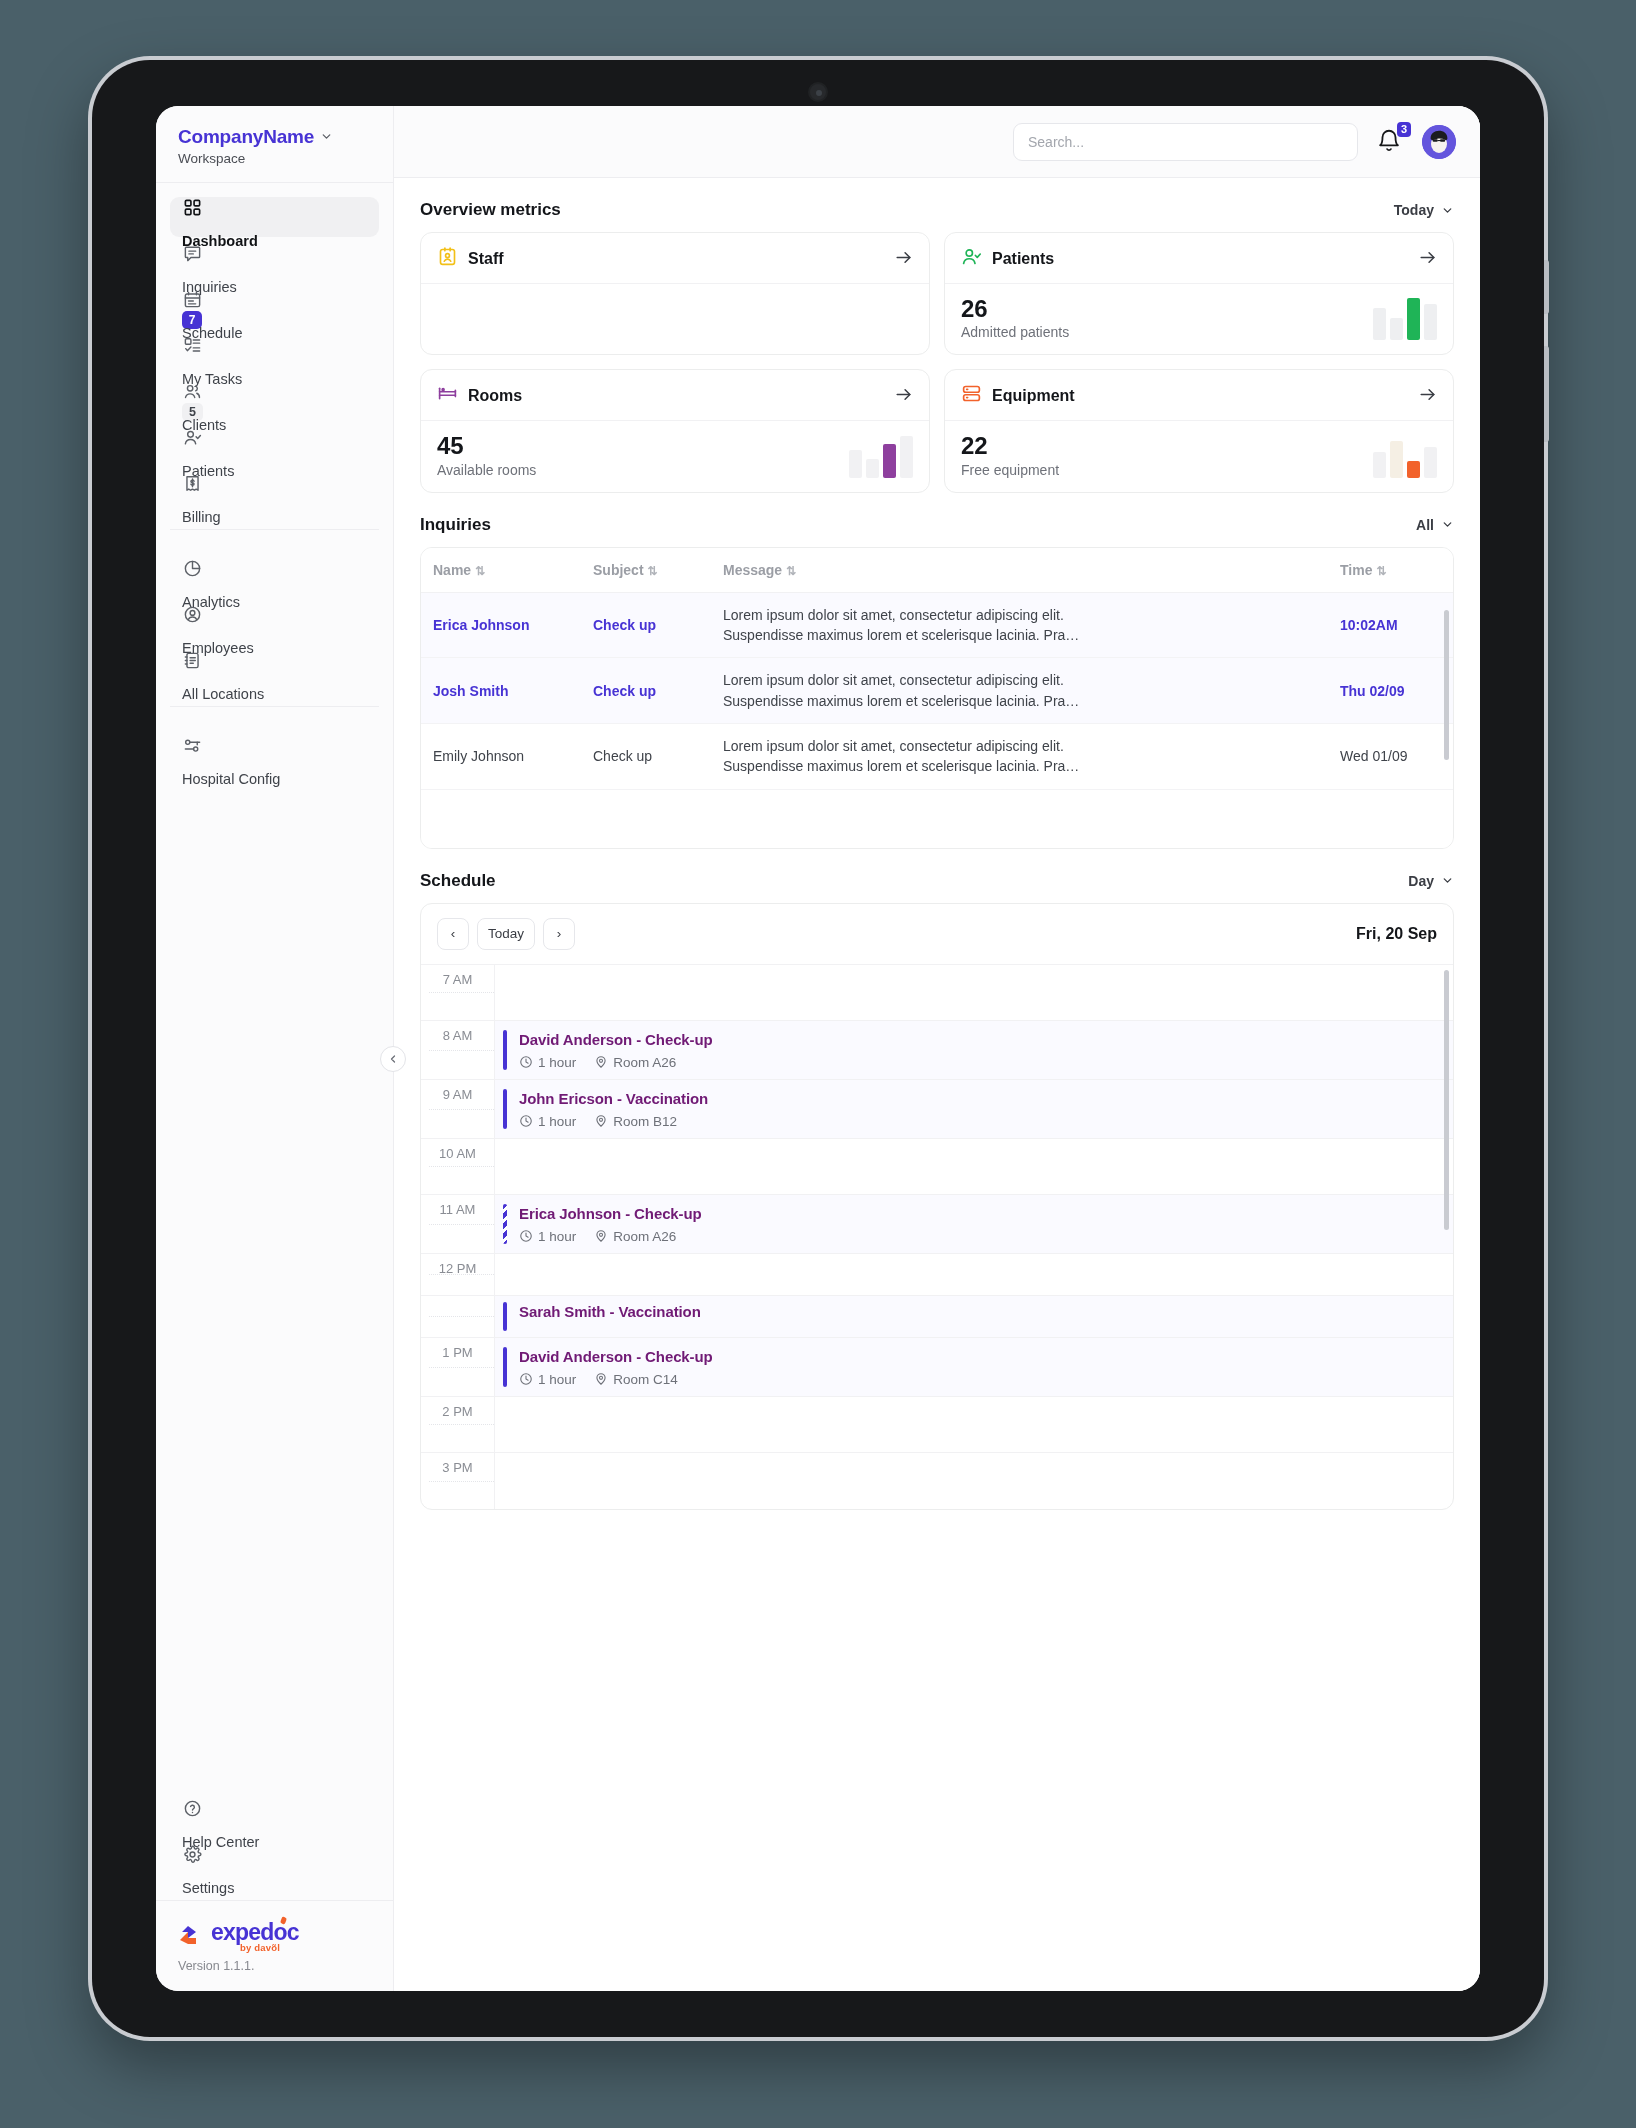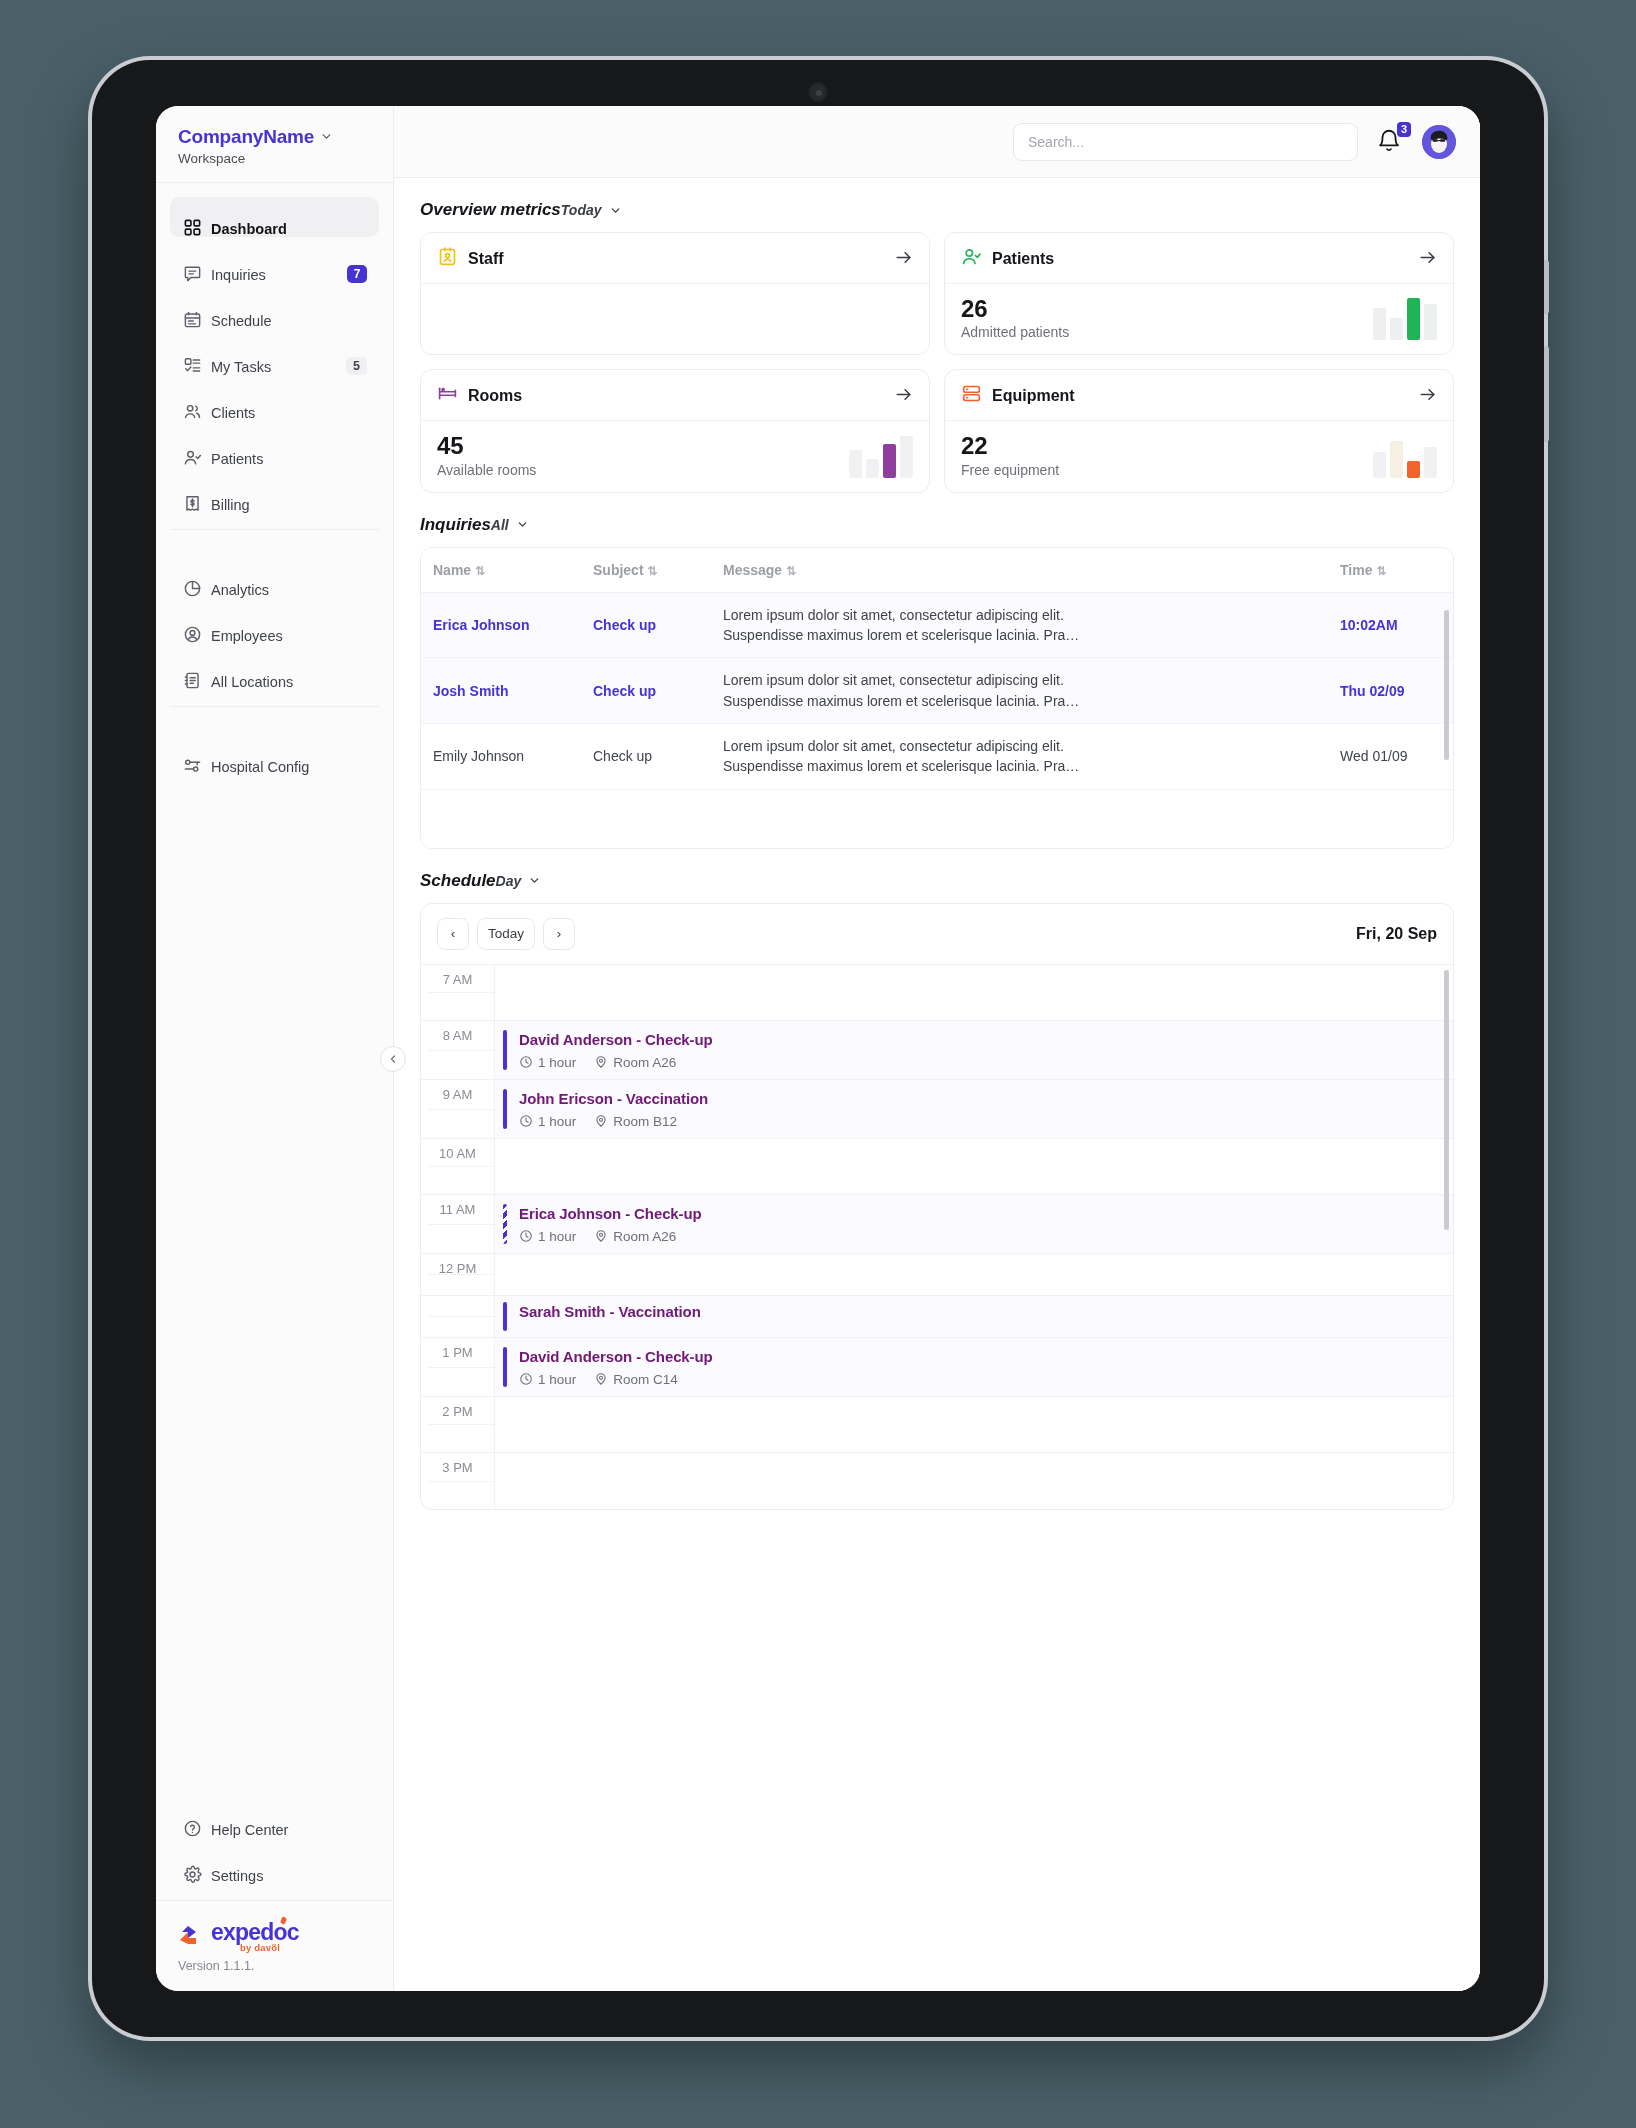--- a/index.html
+++ b/index.html
@@ -67,24 +67,25 @@
   }
   .brand-row { display: flex; align-items: center; gap: 6px; }
   .brand-name {
     font-size: 19px; font-weight: 700; color: #4733d4; letter-spacing: -0.2px;
   }
   .chev { color: #5c5f66; font-size: 13px; line-height: 1; }
   .brand-sub { font-size: 13.5px; color: #4a4d54; margin-top: 3px; }
 
   .nav { padding: 14px 14px 0 14px; flex: 0 0 auto; }
   .nav-item {
-    display: flex; align-items: flex-end; gap: 9px;
+    display: flex; align-items: flex-start; gap: 16px;
     height: 40px; padding: 0 12px; border-radius: 9px;
     color: #3f434a; font-size: 14.5px; cursor: pointer;
     margin-bottom: 6px;
+    flex-direction: column;
   }
   .nav-item.active { background: #f0f0f2; color: #111316; font-weight: 700; }
   .nav-item .ic { width: 20px; height: 20px; flex: 0 0 20px; display: flex; align-items: center; justify-content: center; }
   .nav-item .lbl { flex: 1; white-space: nowrap; }
   .badge-primary {
     background: #4733d4; color: #fff; font-size: 12px; font-weight: 700;
     border-radius: 5px; padding: 2px 6px; min-width: 20px; text-align: center;
   }
   .badge-muted {
     background: #f0f0f2; color: #3f434a; font-size: 12.5px; font-weight: 600;
@@ -137,21 +138,21 @@
     border-radius: 4px; padding: 1px 4px; line-height: 13px;
   }
   .avatar {
     width: 34px; height: 34px; border-radius: 50%; background: #6455dd;
     display: flex; align-items: center; justify-content: center; cursor: pointer;
     overflow: hidden;
   }
 
   .content { flex: 1; overflow: hidden; padding: 22px 26px 0 26px; background: #fff; }
 
-  .sec-head { display: flex; align-items: center; margin-bottom: 12px; font-style: italic; }
+  .sec-head { display: flex; align-items: center; justify-content: space-between; margin-bottom: 12px; }
   .sec-title { font-size: 17px; font-weight: 700; color: #14161a; }
   .sec-ctl { font-size: 14px; color: #3a3d44; font-weight: 600; display: flex; align-items: center; gap: 7px; cursor: pointer; }
 
   .cards { display: grid; grid-template-columns: 1fr 1fr; gap: 14px; }
   .card {
     border: 1px solid #eceded; border-radius: 12px; background: #fff;
     padding: 0 0 0 0; overflow: hidden;
   }
   .card-head {
     display: flex; align-items: center; gap: 10px;

